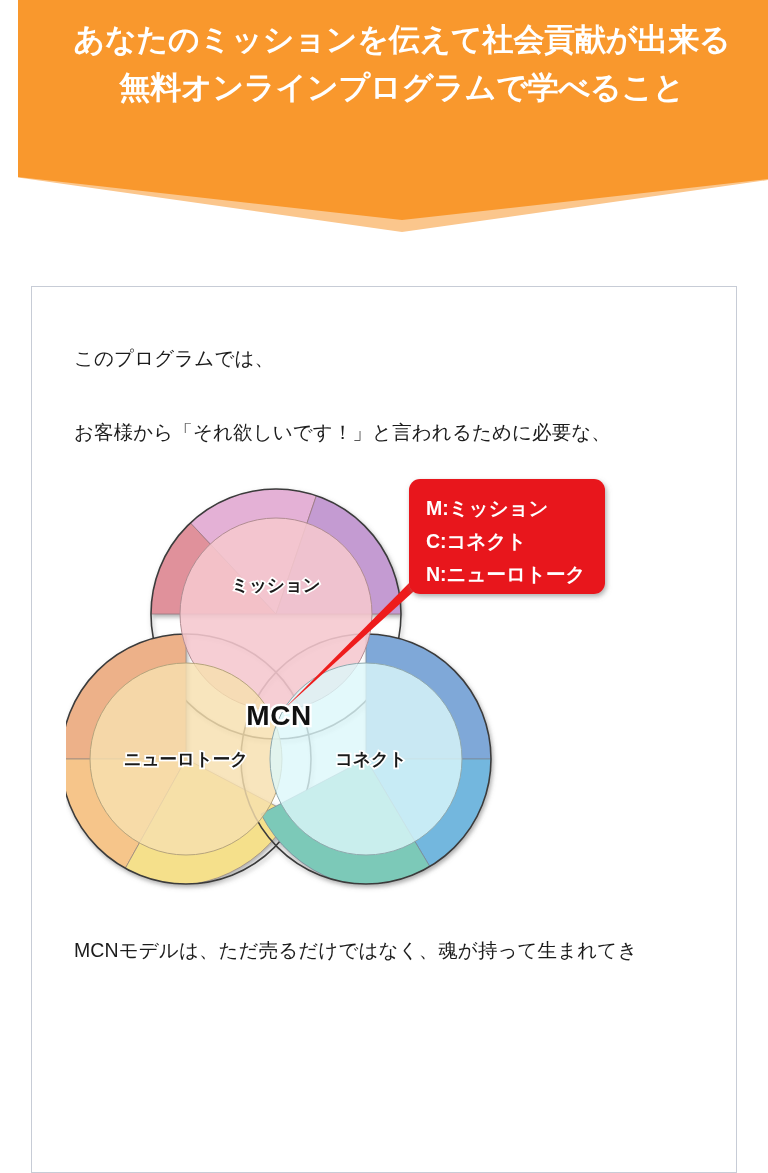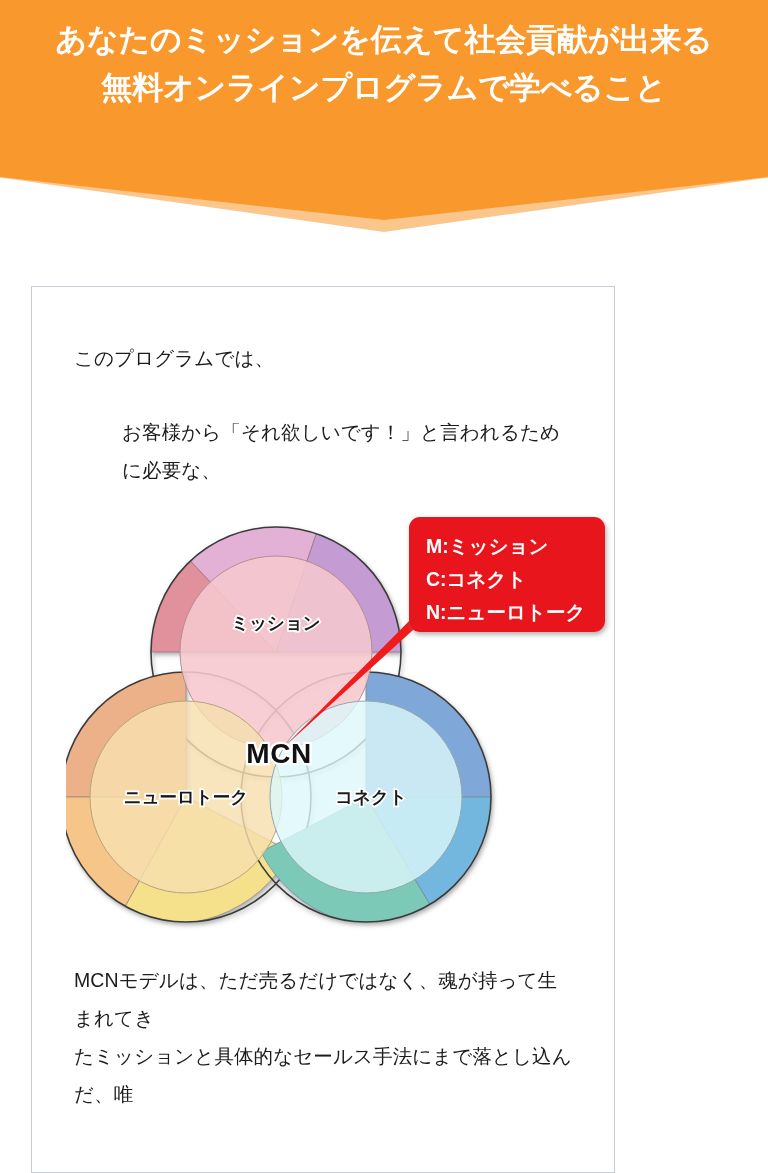--- a/index.html
+++ b/index.html
@@ -8,20 +8,21 @@
     width: 768px;
     background: #ffffff;
     font-family: "Liberation Sans", "DejaVu Sans", sans-serif;
   }
   .page {
     position: relative;
     width: 768px;
     min-height: 1173px;
     background: #ffffff;
     overflow: hidden;
+    padding-left: 18px;
   }
 
   
   .hero {
     position: relative;
     width: 768px;
     height: 232px;
   }
   .hero-shadow {
     position: absolute;
@@ -52,52 +53,52 @@
     z-index: 3;
     white-space: nowrap;
   }
   .hero-line { display: block; }
 
   
   .card {
     position: absolute;
     left: 31px;
     top: 286px;
-    width: 584px;
+    width: 706px;
     min-height: 887px;
     background: #ffffff;
     border: 1px solid #c7ccd6;
     box-shadow: 0 0 0 0 rgba(0,0,0,0);
   }
   .card-inner {
     padding: 52px 42px 10px 42px;
   }
   .para {
     font-size: 19.5px;
     line-height: 38px;
     color: #1c1c1c;
     letter-spacing: 0.1px;
     margin: 0;
   }
   .para-intro { margin-bottom: 36px; }
-  .para-lead  { margin-bottom: 0; margin-left: 48px; }
+  .para-lead  { margin-bottom: 0; }
   .para-foot  { margin: 0; }
 
   
   .venn-wrap {
     position: relative;
     width: 622px;
     height: 430px;
     margin: 18px 0 0 -8px;
   }
   .venn-svg { display: block; }
 
   .foot-block {
     padding: 0 42px 40px 42px;
-    margin-top: 14px;
+    margin-top: 22px;
   }
 </style>
 </head>
 <body>
 
 <div class="page">
 
   <div class="hero">
     <div class="hero-shadow"></div>
     <div class="hero-main"></div>
@@ -227,17 +228,16 @@
           <text x="305" y="296" text-anchor="middle" font-size="17.5" font-weight="bold" font-family="'Liberation Sans', sans-serif" fill="#1a1a1a" stroke="#ffffff" stroke-width="3.4" paint-order="stroke">コネクト</text>
 
           <text x="213" y="256" text-anchor="middle" font-size="28" font-weight="bold" font-family="'Liberation Sans', sans-serif" letter-spacing="0.5" fill="#111111" stroke="#ffffff" stroke-width="4.6" paint-order="stroke">MCN</text>
         </svg>
       </div>
 
     </div>
 
     <div class="foot-block">
       <p class="para para-foot">MCNモデルは、ただ売るだけではなく、魂が持って生まれてき</p>
-      <p class="para para-foot">たミッションと具体的なセールス手法にまで落とし込んだ、唯</p>
     </div>
   </div>
 
 </div>
 
 </body></html>

